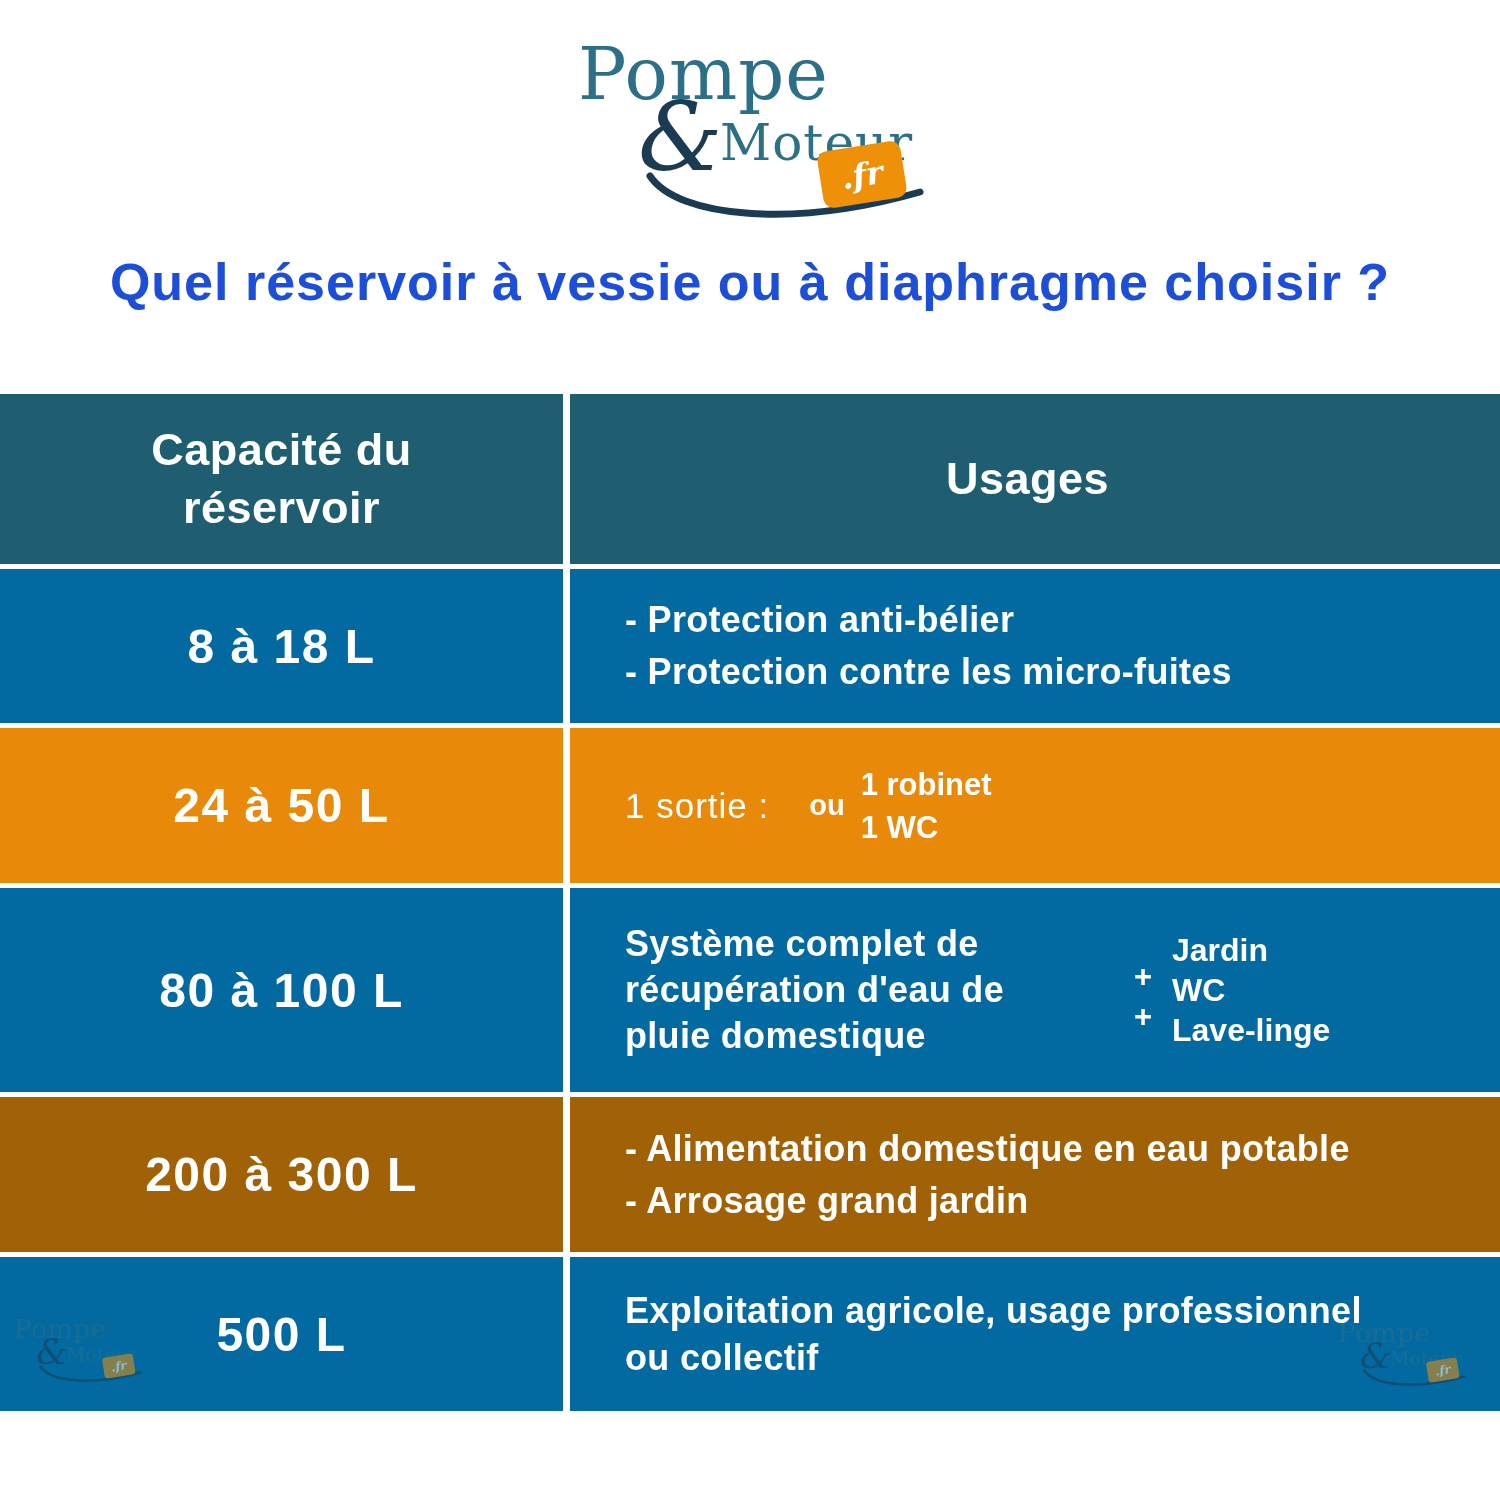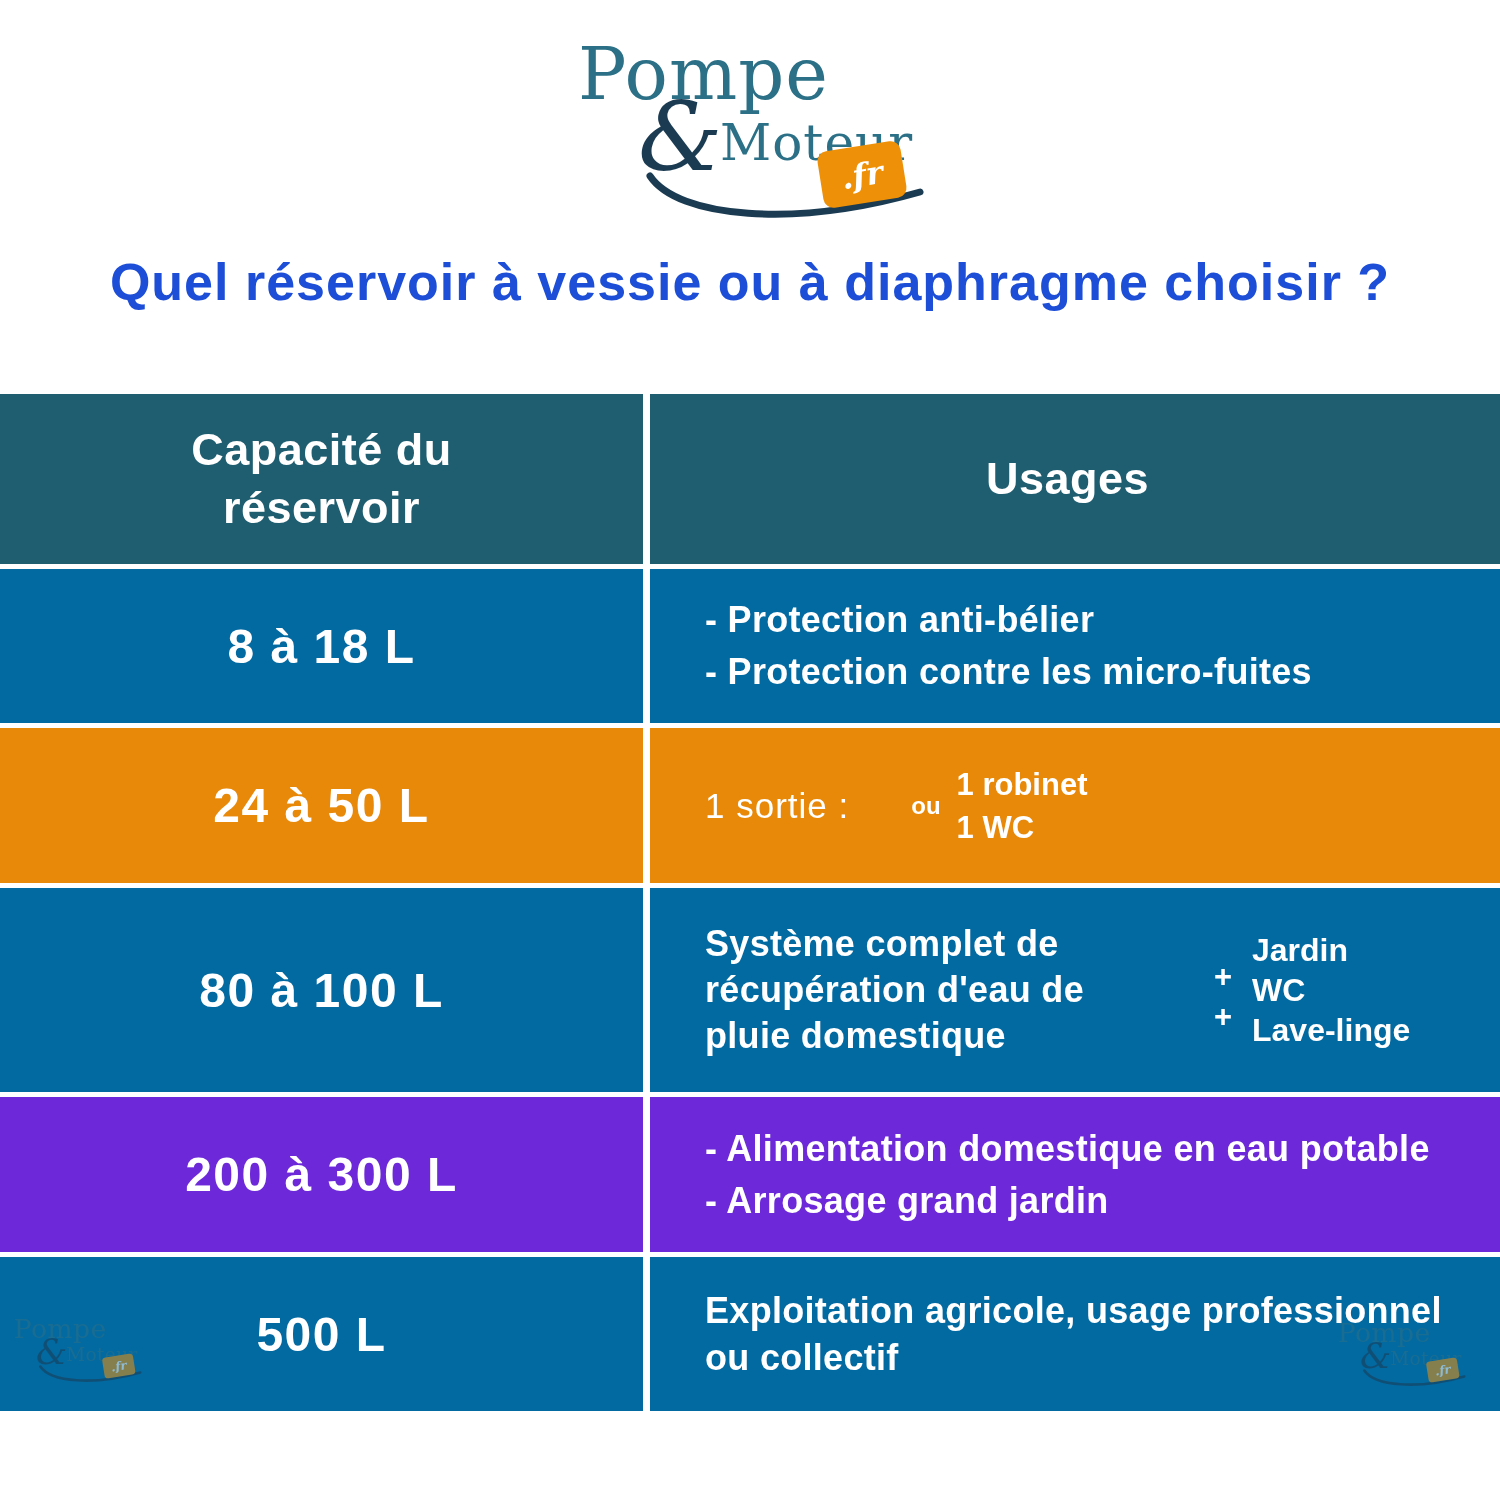--- a/index.html
+++ b/index.html
@@ -25,37 +25,37 @@
   .wm-right{left:1334px;top:1318px;}
 
   
   .title{position:absolute;left:0;top:252px;width:1500px;text-align:center;
          font-size:52px;font-weight:bold;letter-spacing:1px;color:#1d4ed8;}
 
   
   .table{position:absolute;left:0;top:394px;width:1500px;}
   .t-row{display:flex;gap:7px;margin-bottom:5px;}
   .cell{color:#fff;display:flex;align-items:center;}
-  .cap{width:643px;justify-content:center;}
+  .cap{width:563px;justify-content:center;}
   .use{flex:1;padding-left:55px;padding-right:15px;}
   .use.center{justify-content:center;padding-left:0;}
   .h-row{height:170px;}
   .r1{height:154px;} .r2{height:155px;} .r3{height:204px;} .r4{height:155px;} .r5{height:154px;}
   .bg-head{background:#1F5E70;} .bg-teal{background:#0369a1;}
-  .bg-orange{background:#E8890A;} .bg-slate{background:#6d28d9;}
+  .bg-orange{background:#E8890A;} .bg-slate{background:#a16207;}
 
   .hdr-text{font-size:45px;font-weight:bold;text-align:center;line-height:1.28;
             letter-spacing:0.5px;max-width:360px;}
   .cap-text{font-size:48px;font-weight:bold;letter-spacing:1.5px;}
   .lines{font-size:36px;font-weight:bold;line-height:52px;letter-spacing:0.3px;}
   .lines5{font-size:36px;font-weight:bold;line-height:47px;letter-spacing:0.3px;}
 
   .sortie-wrap{display:flex;align-items:center;}
   .sortie{font-size:35px;font-weight:normal;letter-spacing:1px;}
-  .ou{font-size:24px;font-weight:bold;margin-left:62px;}
+  .ou{font-size:29px;font-weight:bold;margin-left:40px;}
   .opts{margin-left:16px;font-size:31px;font-weight:bold;line-height:43px;}
 
   .sys-wrap{display:flex;align-items:center;width:100%;}
   .sys-text{font-size:36px;font-weight:bold;line-height:46px;width:470px;letter-spacing:0.3px;}
   .plus-list{margin-left:39px;}
   .plus-item{position:relative;padding-left:38px;font-size:32px;font-weight:bold;line-height:40px;}
   .plus{position:absolute;left:0;top:-13px;font-size:31px;font-weight:bold;}
 </style>
 </head>
 <body>

